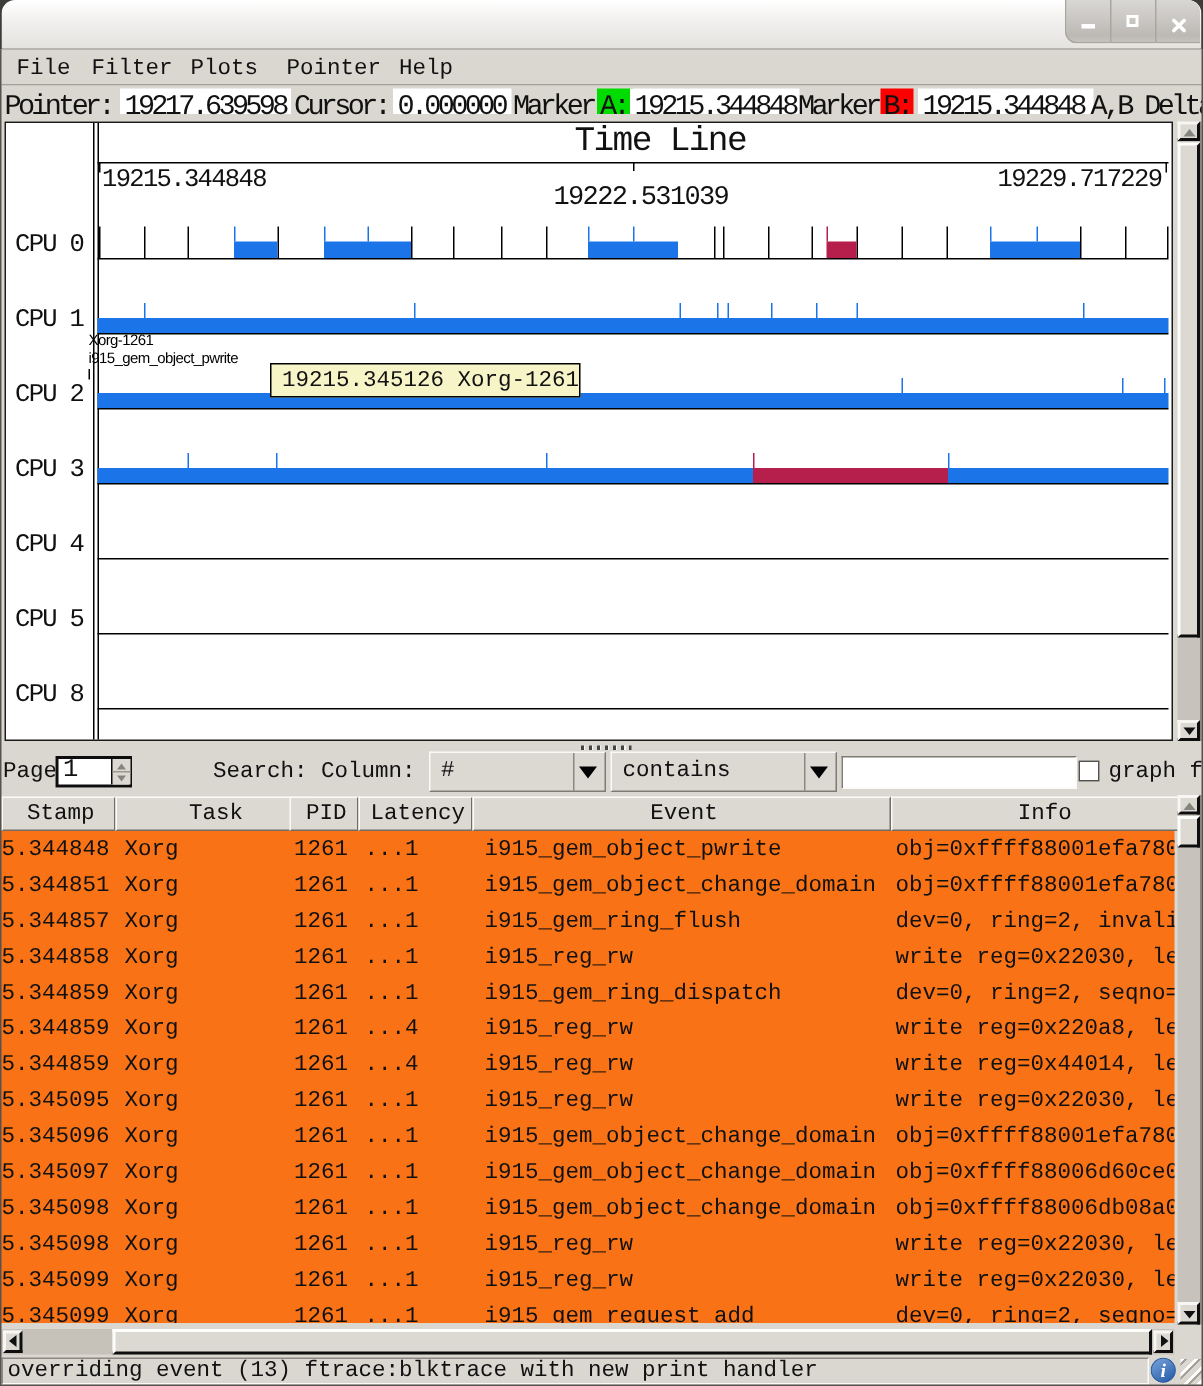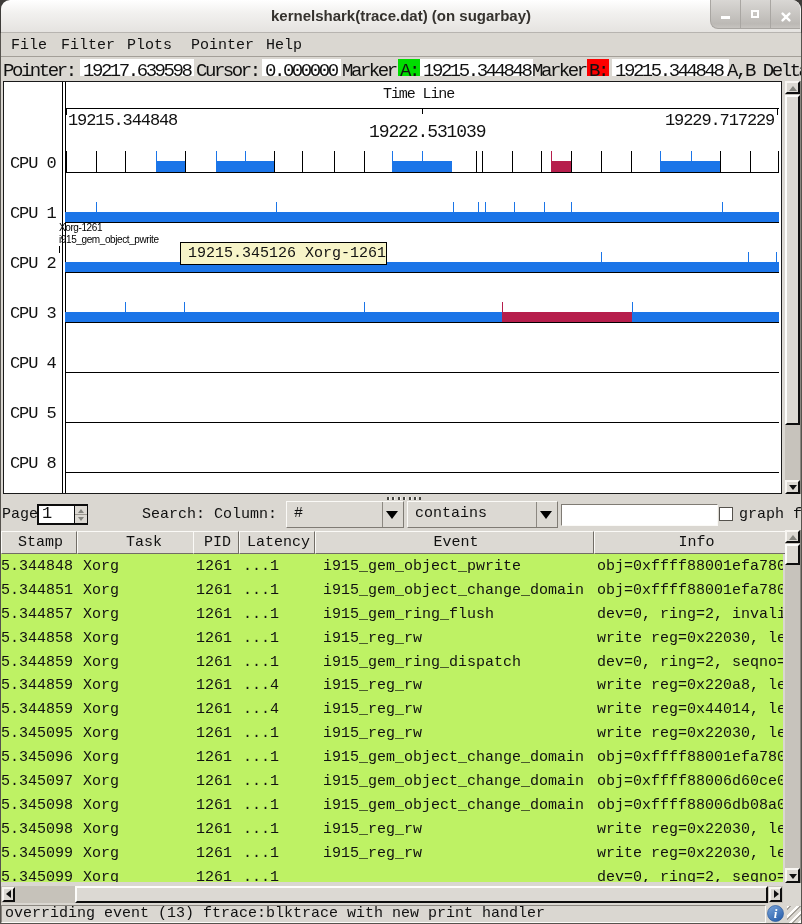--- a/index.html
+++ b/index.html
@@ -48,37 +48,36 @@
 #searchbar{position:absolute;left:1px;top:497px;width:800px;height:33px;background:#dad7d1;}
 .entry{position:absolute;background:#fff;border:1px solid #7f7b74;box-sizing:border-box;
  border-bottom-color:#fbfaf7;border-right-color:#fbfaf7;}
 .combo{position:absolute;background:#dcd9d3;border:1px solid #7f7b74;box-sizing:border-box;
  border-top-color:#fbfaf7;border-left-color:#fbfaf7;}
 
 #thead{position:absolute;left:1px;top:531px;width:782px;height:23px;background:#dad7d1;}
 .hcell{position:absolute;top:531px;height:23px;background:#dcd9d3;box-sizing:border-box;
  border:1px solid #716d66;border-top-color:#fbfaf7;border-left-color:#fbfaf7;
  line-height:21px;padding-left:3px;text-align:center;}
-#tbody{position:absolute;left:0;top:554px;width:783px;height:328px;background:#bef264;overflow:hidden;}
+#tbody{position:absolute;left:0;top:554px;width:783px;height:328px;background:#f97316;overflow:hidden;}
 .row{position:absolute;left:0;width:783px;height:24px;line-height:24px;white-space:pre;overflow:hidden;}
 .row span{position:absolute;top:0;}
 .k1{left:1px}.k2{left:83px}.k3{left:196px}.k4{left:243px}.k5{left:323px}.k6{left:597px}
 
 #hscroll{position:absolute;left:1px;top:886px;width:782px;height:17px;background:#c6c2ba;}
 #statusbar{position:absolute;left:1px;top:904px;width:800px;height:20px;background:#dad7d1;}
 #statusframe{position:absolute;left:0;top:1px;width:765px;height:18px;box-sizing:border-box;
  border:1px solid #8c8881;border-bottom-color:#fbfaf7;border-right-color:#fbfaf7;
  line-height:16px;padding-left:3px;white-space:pre;overflow:hidden;}
 </style>
 </head>
 <body>
 
 <div id="titlewrap"></div>
 <div id="titlebar">
-  <div id="title">kernelshark(trace.dat) (on sugarbay)</div>
   <div id="winbtns">
     <div class="wsep" style="left:29px"></div>
     <div class="wsep" style="left:59px"></div>
     <div class="wico" style="left:10px;top:16px;width:9px;height:3px;background:#fff;"></div>
     <div class="wico" style="left:40px;top:10px;width:8px;height:8px;border:2px solid #fff;box-sizing:border-box;"></div>
     <div class="wico" style="left:70px;top:10px;width:10px;height:10px;">
       <svg width="10" height="10">
           <path d="M1.6 1.6 L8.4 8.4 M8.4 1.6 L1.6 8.4" stroke="#fff" stroke-width="2.4" stroke-linecap="round"></path>
         </svg>
     </div>
@@ -105,21 +104,21 @@
   <span class="box" style="left:586px;width:20px;background:#fd0000;padding-left:2px;">B:</span>
   <span class="box" style="left:611px;width:114px;">19215.344848</span>
   <span class="t" style="left:726px">A,B Delta:</span>
 </div>
 
 <div id="graph"></div>
 
 <div class="gline" style="left:62px;top:82px;width:1px;height:411px"></div>
 <div class="gline" style="left:65px;top:82px;width:1px;height:411px"></div>
 
-<span class="abs" style="left:383px;top:86px;font-size:15px;letter-spacing:-1.1px;line-height:17px">Time Line</span>
+<span class="abs" style="left:383px;top:86px;font-size:23px;letter-spacing:-1.1px;line-height:17px">Time Line</span>
 <div class="gline" style="left:65px;top:108px;width:714px;height:1px"></div>
 <div class="gline" style="left:66px;top:108px;width:1px;height:7px"></div>
 <div class="gline" style="left:422px;top:108px;width:1px;height:6px"></div>
 <div class="gline" style="left:777px;top:108px;width:1px;height:7px"></div>
 <span class="abs" style="left:68px;top:112px;font-size:17px;letter-spacing:-1.1px;line-height:17px">19215.344848</span>
 <span class="abs" style="left:369px;top:124px;font-size:18px;letter-spacing:-1.1px;line-height:17px">19222.531039</span>
 <span class="abs" style="left:665px;top:112px;font-size:17px;letter-spacing:-1.1px;line-height:17px">19229.717229</span>
 
 <span class="cpulab" style="top:155px">CPU 0</span>
 <span class="cpulab" style="top:205px">CPU 1</span>
@@ -251,21 +250,21 @@
 <div class="row" style="top:73px"><span class="k1">5.344858</span><span class="k2">Xorg</span><span class="k3">1261</span><span class="k4">...1</span><span class="k5">i915_reg_rw</span><span class="k6">write reg=0x22030, len=4, v</span></div>
 <div class="row" style="top:97px"><span class="k1">5.344859</span><span class="k2">Xorg</span><span class="k3">1261</span><span class="k4">...1</span><span class="k5">i915_gem_ring_dispatch</span><span class="k6">dev=0, ring=2, seqno=117151</span></div>
 <div class="row" style="top:120px"><span class="k1">5.344859</span><span class="k2">Xorg</span><span class="k3">1261</span><span class="k4">...4</span><span class="k5">i915_reg_rw</span><span class="k6">write reg=0x220a8, len=4, v</span></div>
 <div class="row" style="top:144px"><span class="k1">5.344859</span><span class="k2">Xorg</span><span class="k3">1261</span><span class="k4">...4</span><span class="k5">i915_reg_rw</span><span class="k6">write reg=0x44014, len=4, v</span></div>
 <div class="row" style="top:168px"><span class="k1">5.345095</span><span class="k2">Xorg</span><span class="k3">1261</span><span class="k4">...1</span><span class="k5">i915_reg_rw</span><span class="k6">write reg=0x22030, len=4, v</span></div>
 <div class="row" style="top:192px"><span class="k1">5.345096</span><span class="k2">Xorg</span><span class="k3">1261</span><span class="k4">...1</span><span class="k5">i915_gem_object_change_domain</span><span class="k6">obj=0xffff88001efa7800, rea</span></div>
 <div class="row" style="top:216px"><span class="k1">5.345097</span><span class="k2">Xorg</span><span class="k3">1261</span><span class="k4">...1</span><span class="k5">i915_gem_object_change_domain</span><span class="k6">obj=0xffff88006d60ce00, rea</span></div>
 <div class="row" style="top:240px"><span class="k1">5.345098</span><span class="k2">Xorg</span><span class="k3">1261</span><span class="k4">...1</span><span class="k5">i915_gem_object_change_domain</span><span class="k6">obj=0xffff88006db08a00, rea</span></div>
 <div class="row" style="top:264px"><span class="k1">5.345098</span><span class="k2">Xorg</span><span class="k3">1261</span><span class="k4">...1</span><span class="k5">i915_reg_rw</span><span class="k6">write reg=0x22030, len=4, v</span></div>
 <div class="row" style="top:288px"><span class="k1">5.345099</span><span class="k2">Xorg</span><span class="k3">1261</span><span class="k4">...1</span><span class="k5">i915_reg_rw</span><span class="k6">write reg=0x22030, len=4, v</span></div>
-<div class="row" style="top:312px"><span class="k1">5.345099</span><span class="k2">Xorg</span><span class="k3">1261</span><span class="k4">...1</span><span class="k6">dev=0, ring=2, seqno=117151</span></div>
+<div class="row" style="top:312px"><span class="k1">5.345099</span><span class="k2">Xorg</span><span class="k3">1261</span><span class="k4">...1</span><span class="k5">i915_gem_request_add</span><span class="k6">dev=0, ring=2, seqno=117151</span></div>
 </div>
 
 <div class="trough" style="left:785px;top:530px;width:15px;height:353px"></div>
 <div class="sbtn" style="left:785px;top:530px;width:15px;height:13px">
   <div class="tri" style="left:2px;top:3px;border-left:4.5px solid transparent;border-right:4.5px solid transparent;border-bottom:5px solid #85857f;"></div>
 </div>
 <div class="thumb" style="left:785px;top:544px;width:15px;height:21px"></div>
 <div class="sbtn" style="left:785px;top:868px;width:15px;height:15px">
   <div class="tri" style="left:2px;top:4px;border-left:4.5px solid transparent;border-right:4.5px solid transparent;border-top:5px solid #111;"></div>
 </div>

